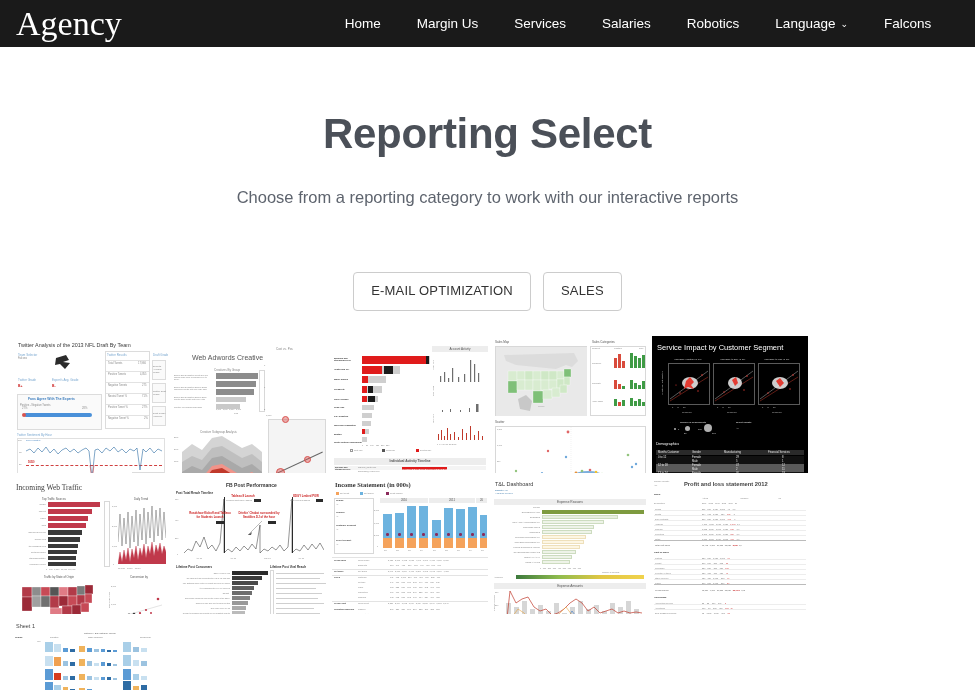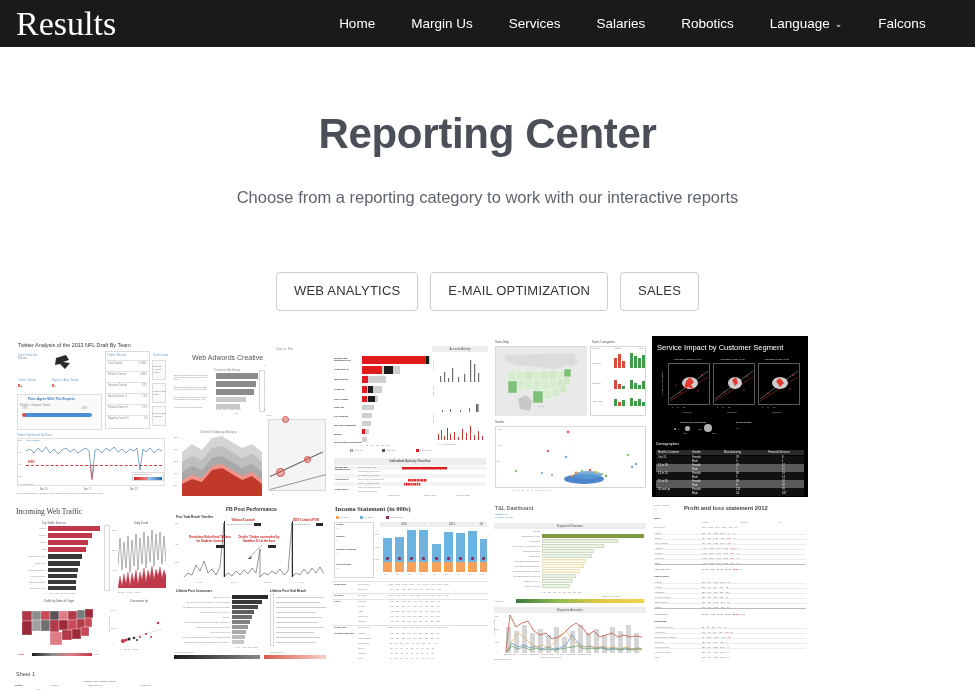--- a/index.html
+++ b/index.html
@@ -103,21 +103,21 @@
   
   .grid {
     margin-top: 25px;
     padding: 0 12px;
     display: flex;
     flex-wrap: wrap;
     gap: 4px 4px;
   }
   .thumb {
     width: 156px;
-    height: 161px;
+    height: 137px;
     background: #ffffff;
     overflow: hidden;
     position: relative;
     cursor: pointer;
     display: block;
   }
   .thumb .viz {
     position: absolute;
     inset: 0;
     overflow: hidden;
@@ -192,21 +192,21 @@
   .t9 .ebar { position:absolute; }
 
   
   .t10 .prow { position:absolute; height:3.4px; border-bottom:0.3px solid #ededed; }
   .t10 .neg { color:#cc3333; }
 </style>
 </head>
 <body>
 
 <div class="navbar">
-  <div class="brand">Results</div>
+  <div class="brand">Agency</div>
   <div class="nav-links">
     <a class="nav-link">
         <span>Home</span>
       </a>
     <a class="nav-link">
         <span>Margin Us</span>
       </a>
     <a class="nav-link">
         <span>Services</span>
       </a>
@@ -220,26 +220,25 @@
         <span>Language</span>
         <span class="caret">⌄</span>
       </a>
     <a class="nav-link">
         <span>Falcons</span>
       </a>
   </div>
 </div>
 
 <div class="page-head">
-  <h1 class="page-title">Reporting Center</h1>
+  <h1 class="page-title">Reporting Select</h1>
   <p class="page-sub">Choose from a reporting category to work with our interactive reports</p>
 </div>
 
 <div class="filters">
-  <button class="filter-btn">WEB ANALYTICS</button>
   <button class="filter-btn">E-MAIL OPTIMIZATION</button>
   <button class="filter-btn">SALES</button>
 </div>
 
 <div class="grid">
 
   <div class="thumb t1">
     <div class="viz">
       <div class="thumb-title sans" style="top:6px;left:6px;font-size:5.4px;color:#3a3a3a;">Twitter Analysis of the 2013 NFL Draft By Team</div>
       <div class="lbl" style="left:6px;top:17px;color:#7aa8d0;font-size:3px;">Team Selector</div>

